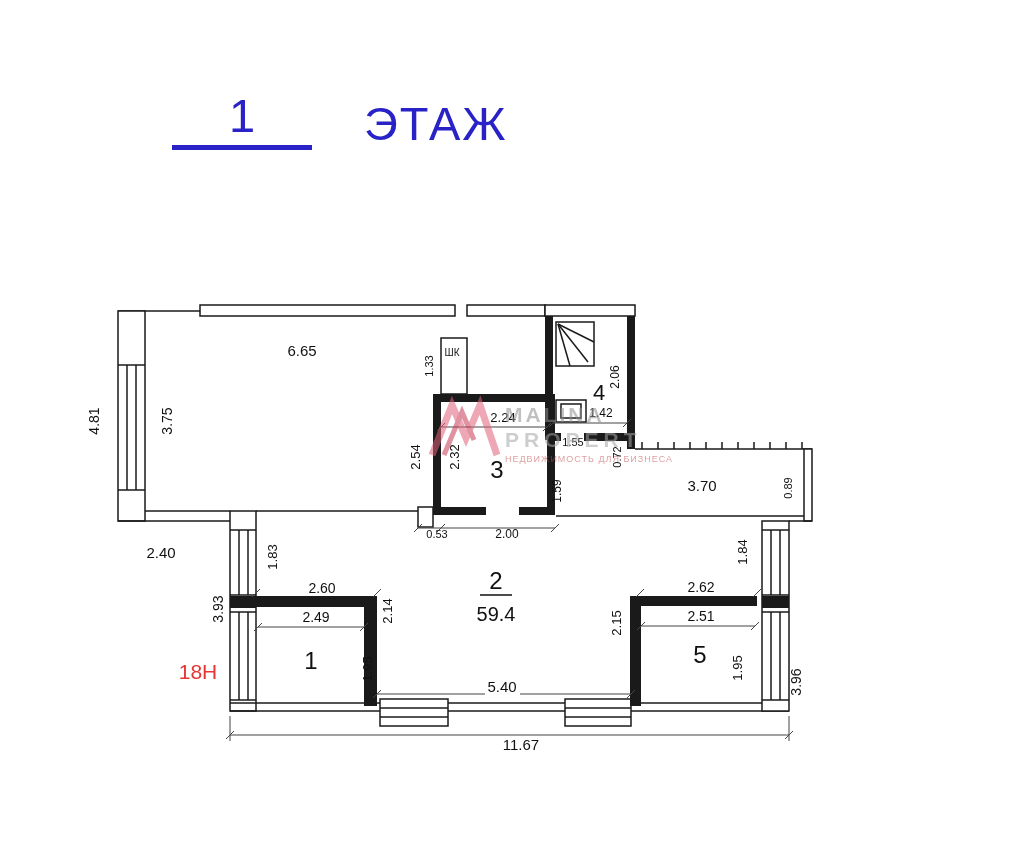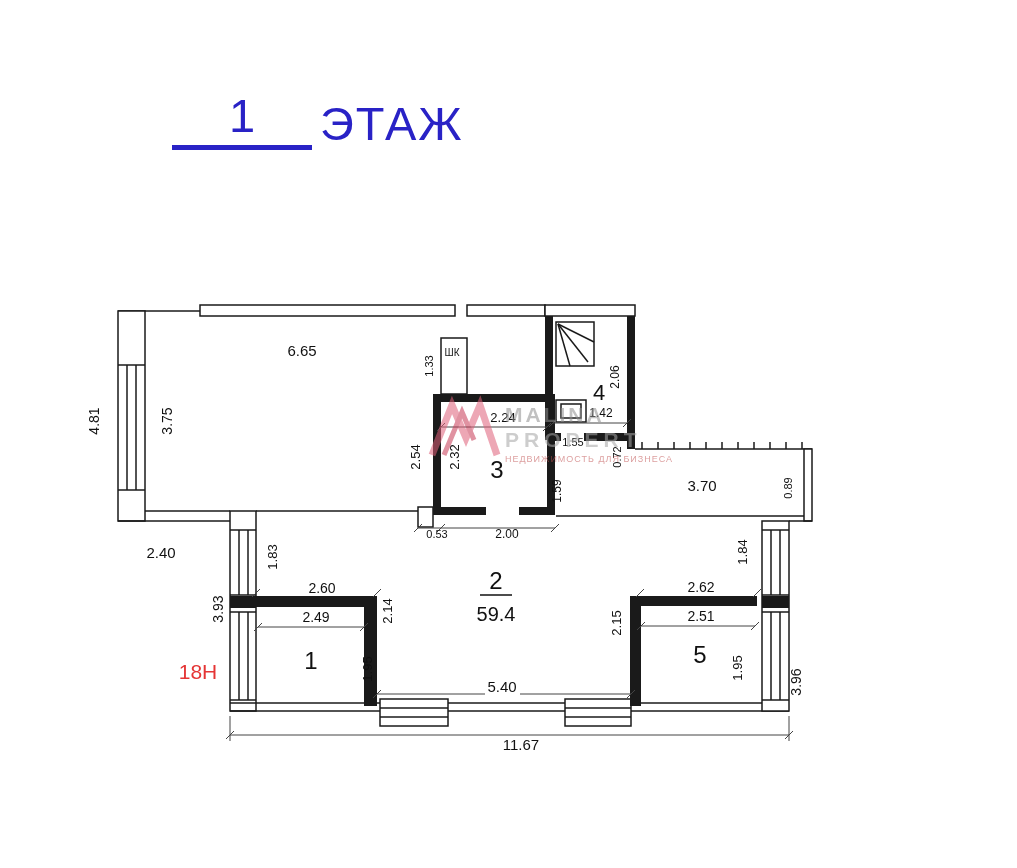--- a/index.html
+++ b/index.html
@@ -2,21 +2,21 @@
 <html><head>
 <meta charset="utf-8">
 <style>
   html,body{margin:0;padding:0;background:#fff;}
   #page{position:relative;width:1017px;height:868px;background:#fff;overflow:hidden;
         font-family:"Liberation Sans",sans-serif;}
   .title{position:absolute;left:172px;top:90px;font-size:47px;line-height:1.1;
          color:#2922c6;display:flex;align-items:flex-end;}
   .floor-num{display:inline-block;width:140px;text-align:center;
              border-bottom:5px solid #2922c6;padding-bottom:3px;}
-  .floor-word{padding-left:8px;letter-spacing:2px;}
+  .floor-word{padding-left:8px;letter-spacing:2px;margin-left:44px;}
   svg{position:absolute;left:0;top:0;}
   text{font-family:"Liberation Sans",sans-serif;}
 </style>
 </head>
 <body>
 
 <div id="page">
 
   <div class="title">
     <span class="floor-num">1</span>

